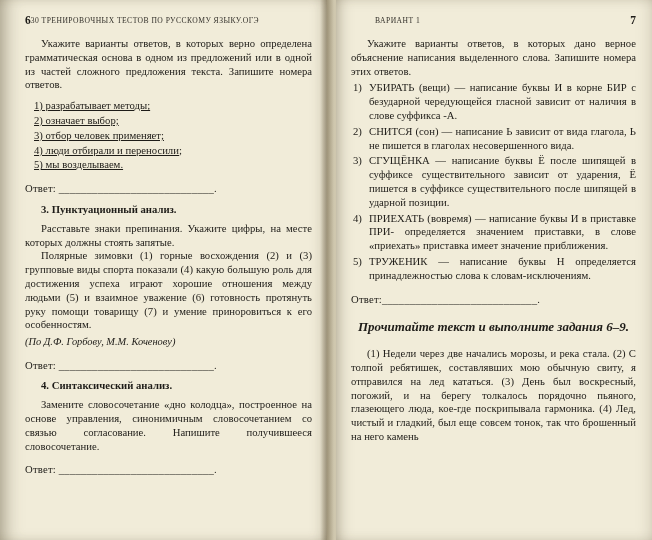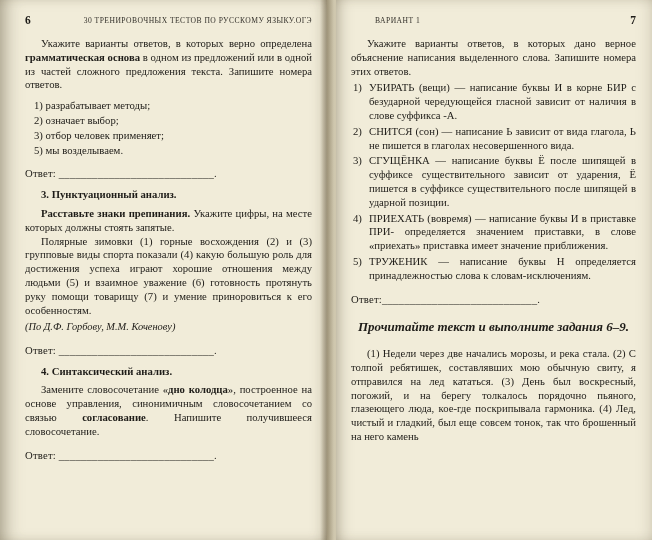--- a/index.html
+++ b/index.html
@@ -15,54 +15,55 @@
     left:336px; width:325px; padding:14px 25px 8px 15px;
     box-shadow: inset 10px 0 16px -10px rgba(70,58,32,.5), inset -14px 0 20px -12px rgba(70,58,32,.5);
   }
   .gutter {
     position:absolute; left:320px; top:0; width:14px; height:540px;
     background:linear-gradient(90deg, rgba(80,65,35,0) 0%, rgba(80,65,35,.35) 45%, rgba(80,65,35,.35) 55%, rgba(80,65,35,0) 100%);
     pointer-events:none;
   }
   .pheader { display:flex; align-items:flex-start; margin-bottom:11px; }
   .pnum { font-weight:bold; font-size:11.5px; }
-  .ptitle { flex:1; text-align:right; font-size:7.6px; letter-spacing:.45px; color:#33302a; padding-top:2px; }
+  .ptitle { flex:1; text-align:left; font-size:7.6px; letter-spacing:.45px; color:#33302a; padding-top:2px; }
   .ptitle.var { flex:1; text-align:left; padding-left:24px; }
   p, .opt, .item { font-size:10.7px; line-height:1.29; }
   .just { text-align:justify; }
   .indent { text-indent:16px; }
-  .opts { margin:7px 0 2px; }
+  .opts { margin:7px 0 2px;text-decoration:underline; }
   .opt { padding-left:9px; margin-bottom:1px; }
   .answer { margin:10px 0 6px; letter-spacing:.2px; }
   .sec-title { font-weight:bold; text-indent:16px; margin:7px 0 5px; }
   .source { font-style:italic; margin-top:3px; font-size:10.4px; }
   .items { margin:3px 0 2px; }
   .item { display:flex; margin-bottom:2px; }
   .inum { width:18px; flex:none; padding-left:2px; }
   .itext { flex:1; text-align:justify; }
   .read-header { font-weight:bold; font-style:italic; text-align:center; margin:13px 6px 11px; font-size:13px; }
-  b { font-weight:bold;margin-top:24px; }
+  b { font-weight:normal;margin-top:24px; }
 </style>
 </head>
 <body>
 
 <div class="book">
 
   <div class="page left">
     <div class="pheader">
       <span class="pnum">6</span>
       <span class="ptitle">30 ТРЕНИРОВОЧНЫХ ТЕСТОВ ПО РУССКОМУ ЯЗЫКУ.ОГЭ</span>
     </div>
 
     <p class="just indent"><span>Укажите варианты ответов, в которых верно определена </span><b>грамматическая основа</b><span> в одном из предложений или в одной из частей сложного предложения текста. Запишите номера ответов.</span></p>
 
     <div class="opts">
       <div class="opt">1) разрабатывает методы;</div>
       <div class="opt">2) означает выбор;</div>
       <div class="opt">3) отбор человек применяет;</div>
+      <div class="opt">4) люди отбирали и переносили;</div>
       <div class="opt">5) мы возделываем.</div>
     </div>
 
     <p class="answer">Ответ: ____________________________.</p>
 
     <p class="sec-title">3. Пунктуационный анализ.</p>
 
     <p class="just indent"><b>Расставьте знаки препинания.</b><span> Укажите цифры, на месте которых должны стоять запятые.</span></p>
 
     <p class="just indent" style="">Полярные зимовки (1) горные восхождения (2) и (3) групповые виды спорта показали (4) какую большую роль для достижения успеха играют хорошие отношения между людьми (5) и взаимное уважение (6) готовность протянуть руку помощи товарищу (7) и умение приноровиться к его особенностям.</p>

